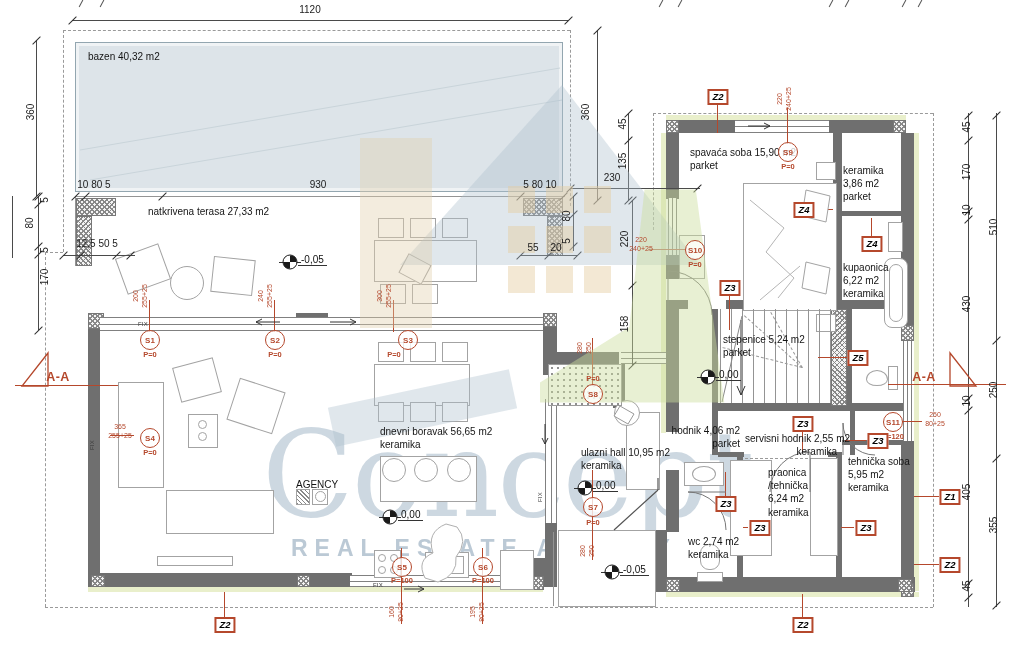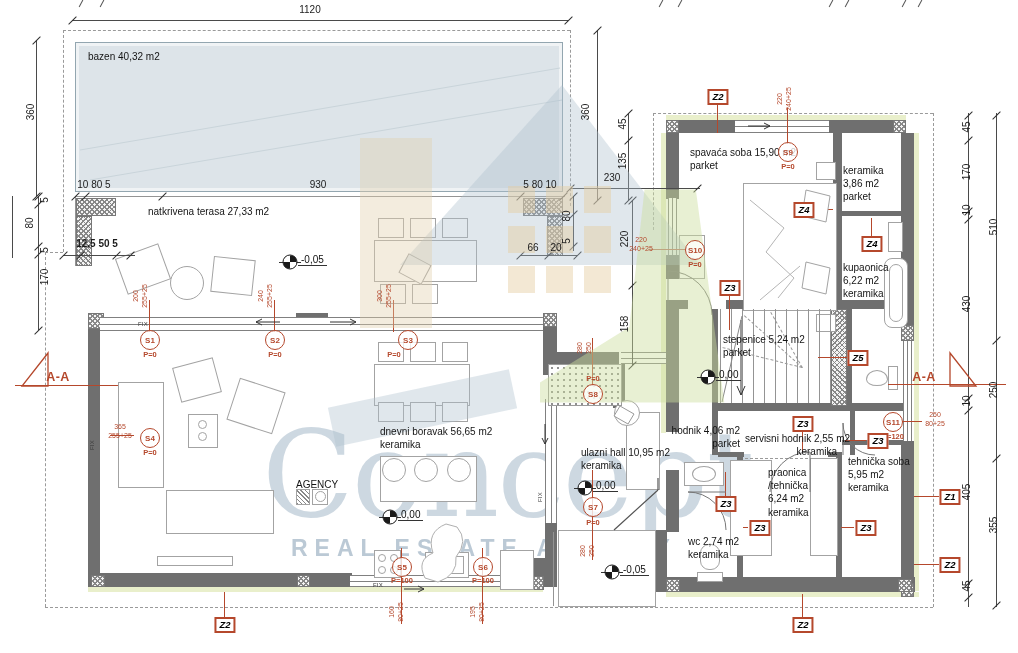--- a/index.html
+++ b/index.html
@@ -396,26 +396,26 @@
     </div>
     <div class="abs dim" style="left: 310px; top: 9px;">1120</div>
     <div class="abs dim v" style="left: 30px; top: 112px;">360</div>
     <div class="abs dim" style="left: 94px; top: 184px;">10 80 5</div>
     <div class="abs dim" style="left: 318px; top: 184px;">930</div>
     <div class="abs dim" style="left: 540px; top: 184px;">5 80 10</div>
     <div class="abs dim" style="left: 612px; top: 177px;">230</div>
     <div class="abs dim v" style="left: 585px; top: 112px;">360</div>
     <div class="abs dim v" style="left: 622px; top: 124px;">45</div>
     <div class="abs dim v" style="left: 622px; top: 161px;">135</div>
-    <div class="abs dim" style="left: 97px; top: 243px; font-weight: bold;">12,5 50 5</div>
+    <div class="abs dim" style="left: 97px; top: 243px;">12,5 50 5</div>
     <div class="abs dim v" style="left: 44px; top: 200px;">5</div>
     <div class="abs dim v" style="left: 29px; top: 223px;">80</div>
     <div class="abs dim v" style="left: 44px; top: 250px;">5</div>
     <div class="abs dim v" style="left: 44px; top: 277px;">170</div>
-    <div class="abs dim" style="left: 533px; top: 247px;">66</div>
+    <div class="abs dim" style="left: 533px; top: 247px;">55</div>
     <div class="abs dim" style="left: 556px; top: 247px;">20</div>
     <div class="abs dim v" style="left: 566px; top: 216px;">80</div>
     <div class="abs dim v" style="left: 566px; top: 241px;">5</div>
     <div class="abs dim v" style="left: 624px; top: 239px;">220</div>
     <div class="abs dim v" style="left: 624px; top: 324px;">158</div>
     <div class="abs dim v" style="left: 966px; top: 127px;">45</div>
     <div class="abs dim v" style="left: 966px; top: 172px;">170</div>
     <div class="abs dim v" style="left: 966px; top: 210px;">10</div>
     <div class="abs dim v" style="left: 966px; top: 304px;">430</div>
     <div class="abs dim v" style="left: 966px; top: 401px;">10</div>

